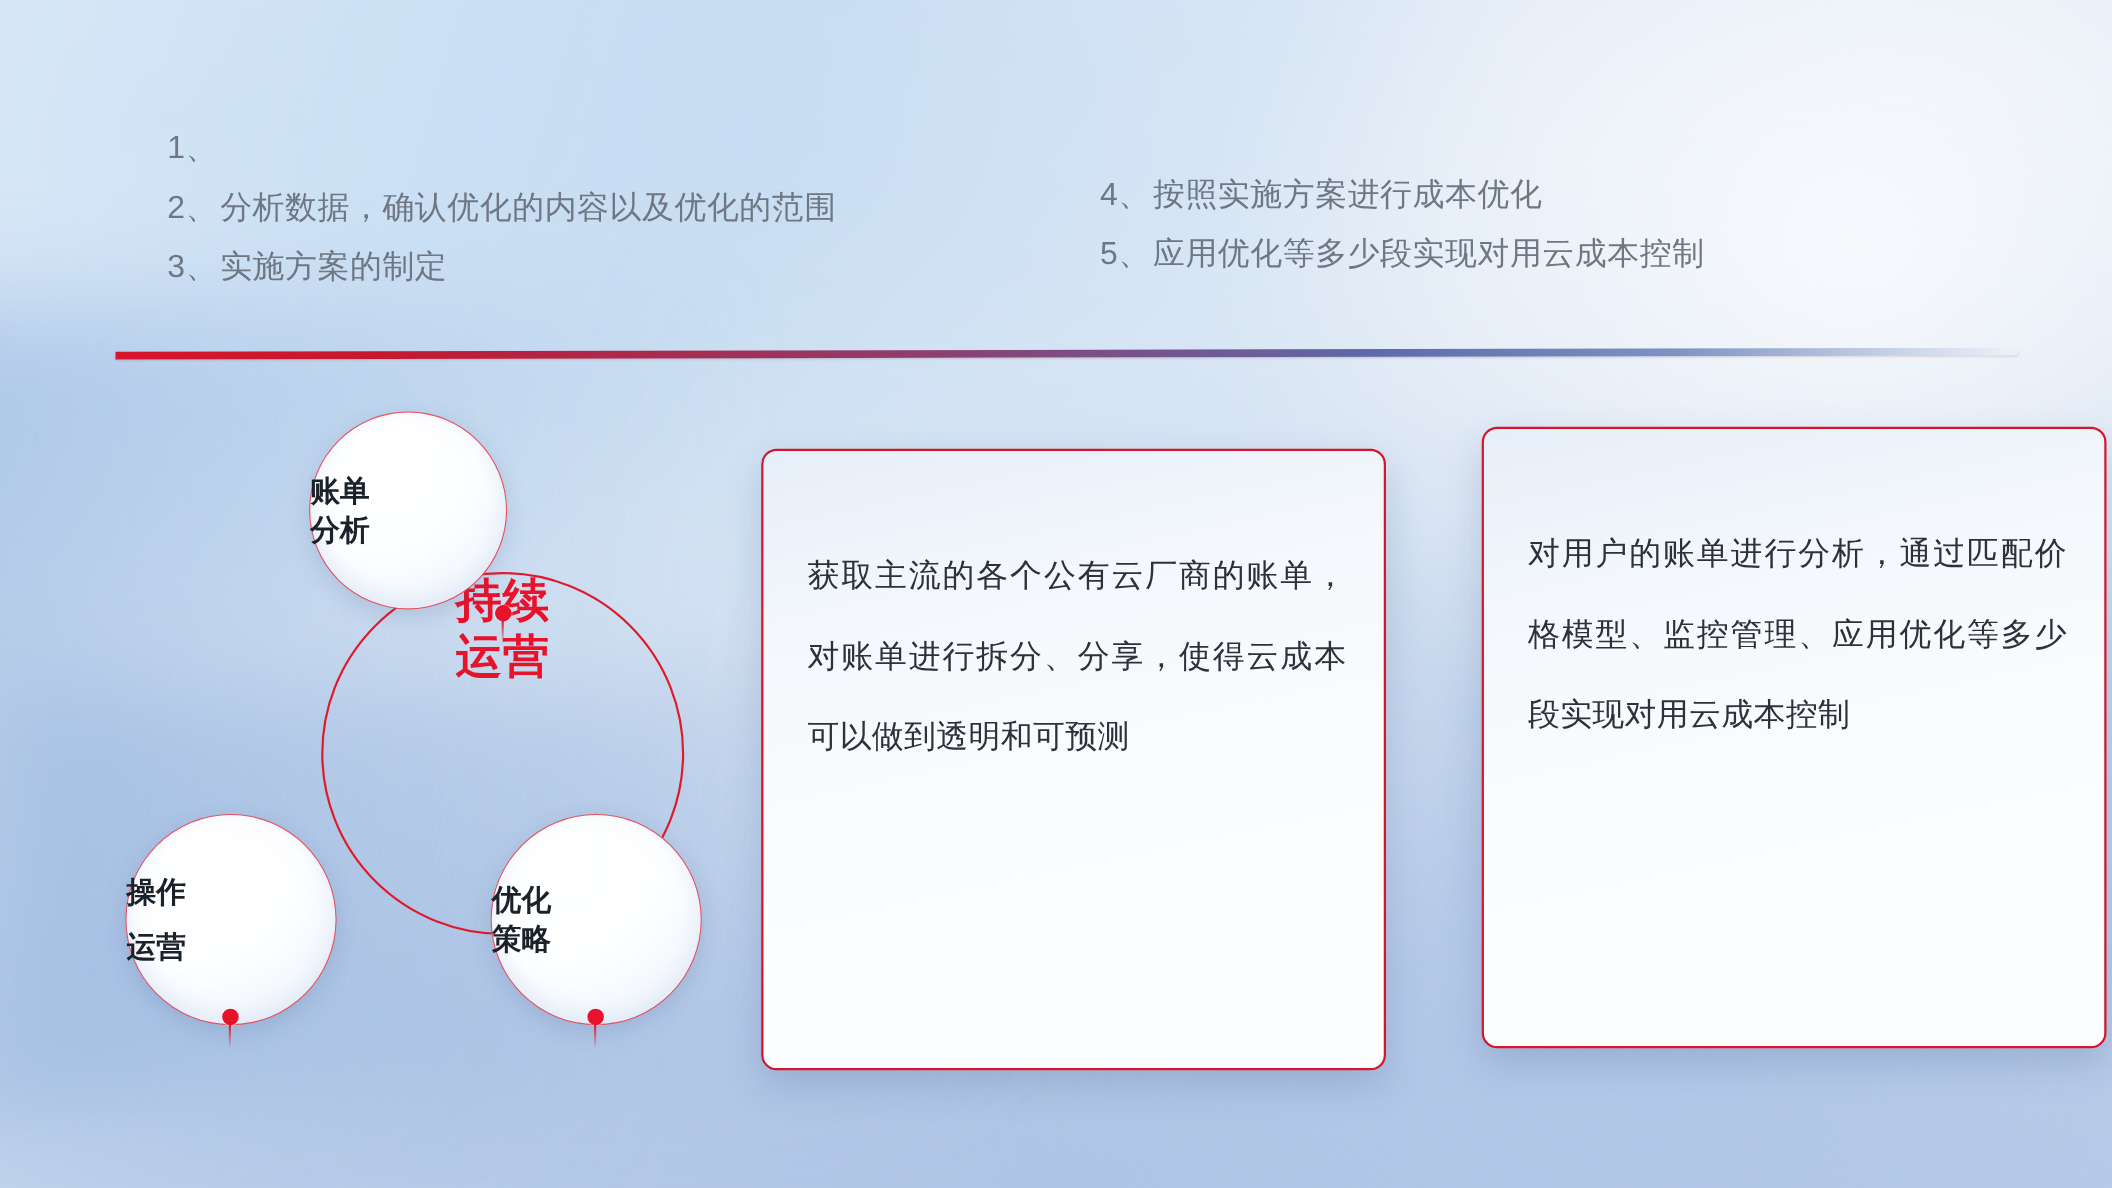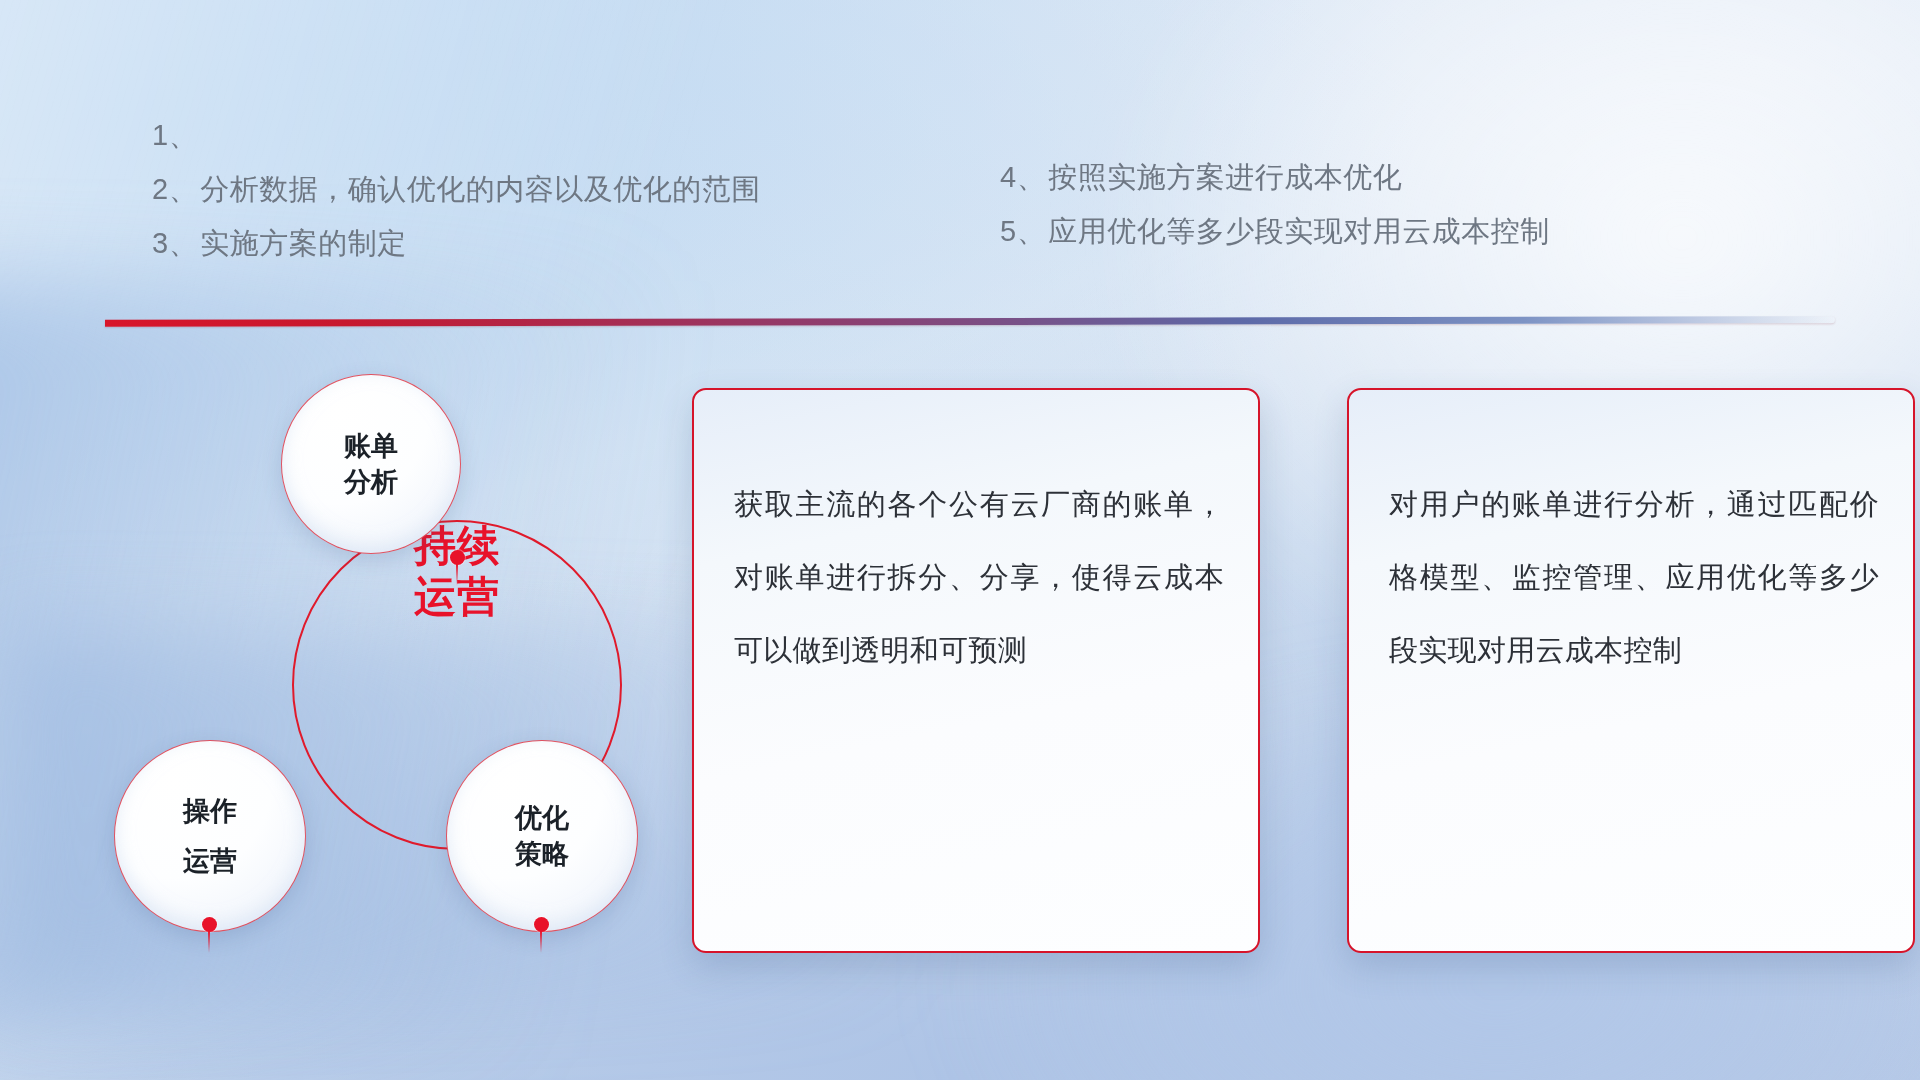--- a/index.html
+++ b/index.html
@@ -81,21 +81,21 @@
     position:absolute; left:196px; top:168px; width:330px; height:330px;
     border:2.5px solid #e01a2b; border-radius:50%;
     background:transparent;
   }
   .bub{
     position:absolute; border-radius:50%;
     border:1.6px solid rgba(216,26,43,.75);
     background:
       radial-gradient(120% 120% at 32% 22%, #ffffff 0%, #fdfeff 42%, #eef3fb 78%, #e3ebf7 100%);
     box-shadow:0 6px 20px rgba(60,90,140,.18), inset 0 -6px 18px rgba(205,220,240,.55);
-    display:flex; flex-direction:column; align-items:center; justify-content:center;
+    display:flex; flex-direction:column; justify-content:center;
     color:#1b2128; font-weight:700; font-size:27px; line-height:1.34;
   }
   .bub-top  { left:185px; top:22px;  width:180px; height:180px; }
   .bub-bl   { left:18px;  top:388px; width:192px; height:192px;gap:14px; }
   .bub-br   { left:350px; top:388px; width:192px; height:192px; }
   .core{
     position:absolute; left:196px; top:168px; width:330px; height:330px;
     display:flex; flex-direction:column; align-items:center; 
     color:#e8122a; font-weight:800; font-size:42px; line-height:1.22;
     letter-spacing:1px; pointer-events:none;
@@ -116,21 +116,21 @@
   .tick-br { left:444px; top:579px; }
 
   
   .card{
     position:absolute; top:388px; width:568px; height:565px;
     border:2px solid #d6142a; border-radius:14px;
     background:linear-gradient(168deg,#e6eef9 0%,#f4f8fc 26%,#fbfcfe 58%,#fdfeff 100%);
     box-shadow:0 14px 34px rgba(50,80,130,.20);
     overflow:hidden;
   }
-  .card.one { left:692px; }
+  .card.one { left:692px;margin-top:20px; }
   .card.two { left:1347px; }
   .card-body{
     position:absolute; left:40px; right:34px; top:78px;
     color:#2d3138; font-size:29px; line-height:73px;
     letter-spacing:.3px; text-align:justify; text-align-last:left;
   }
 </style>
 </head>
 <body>
 

